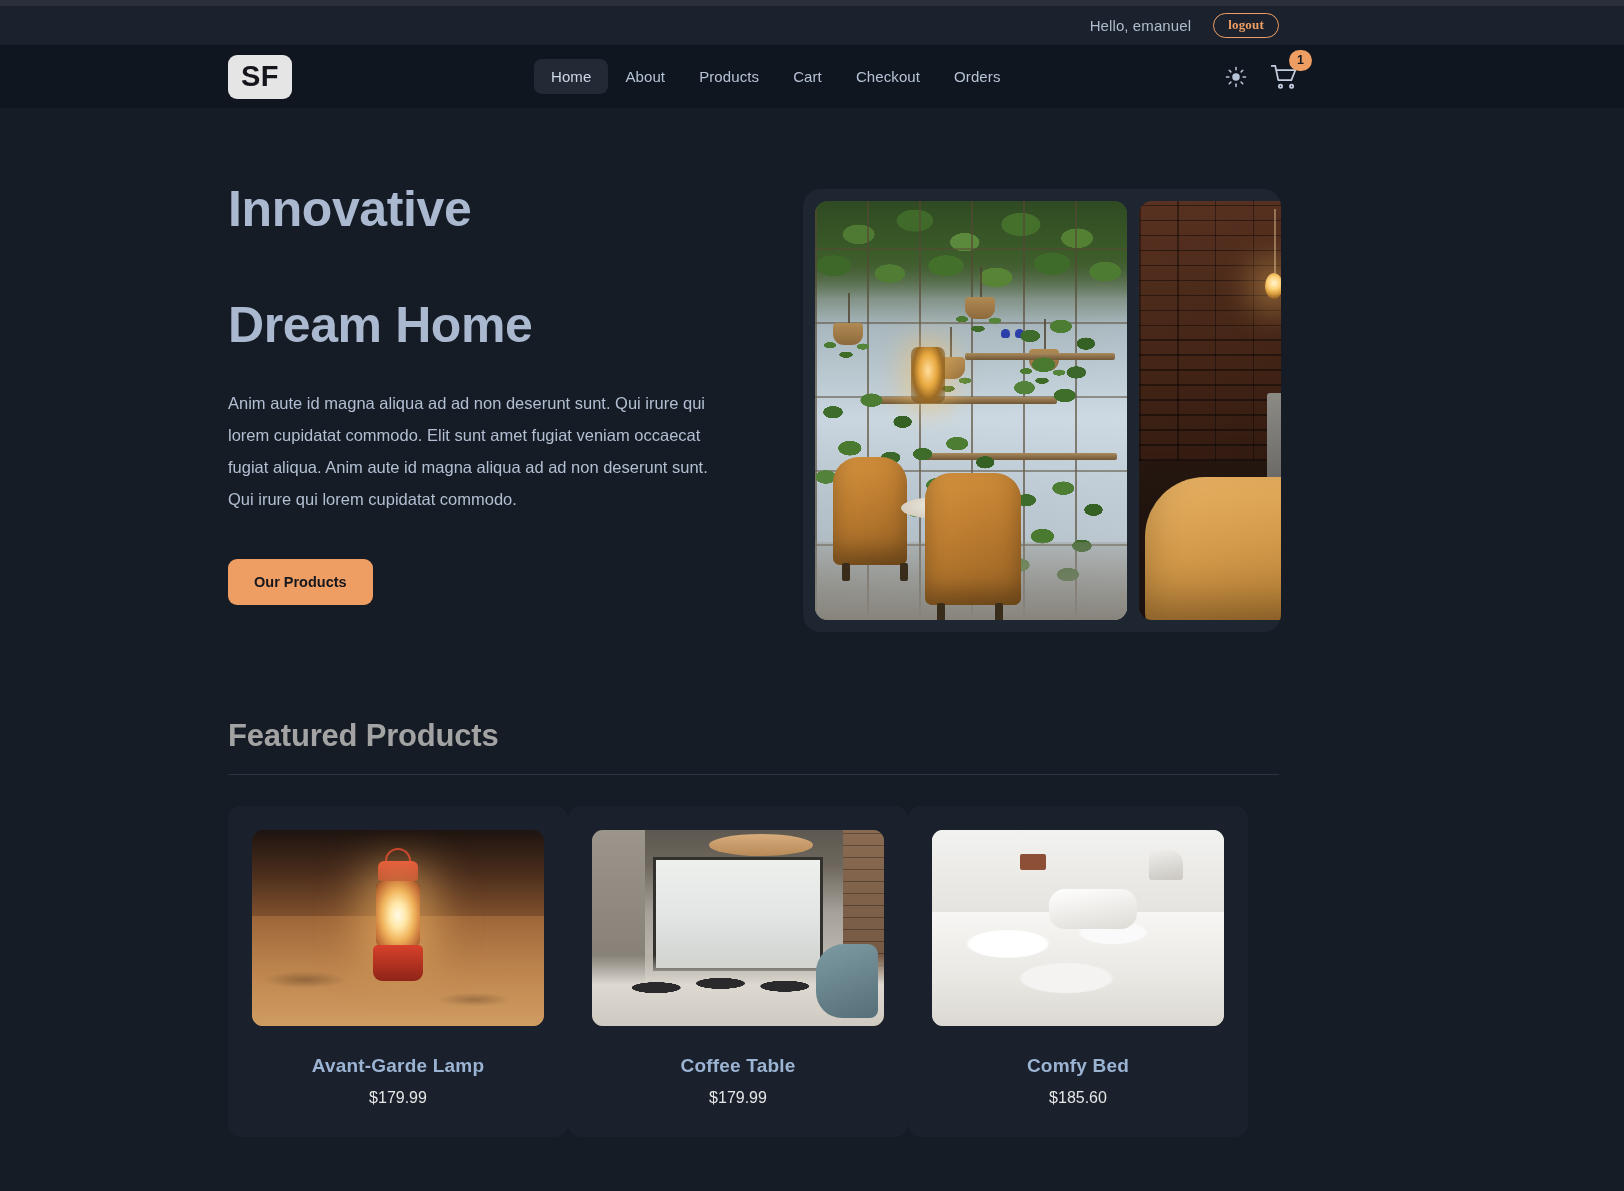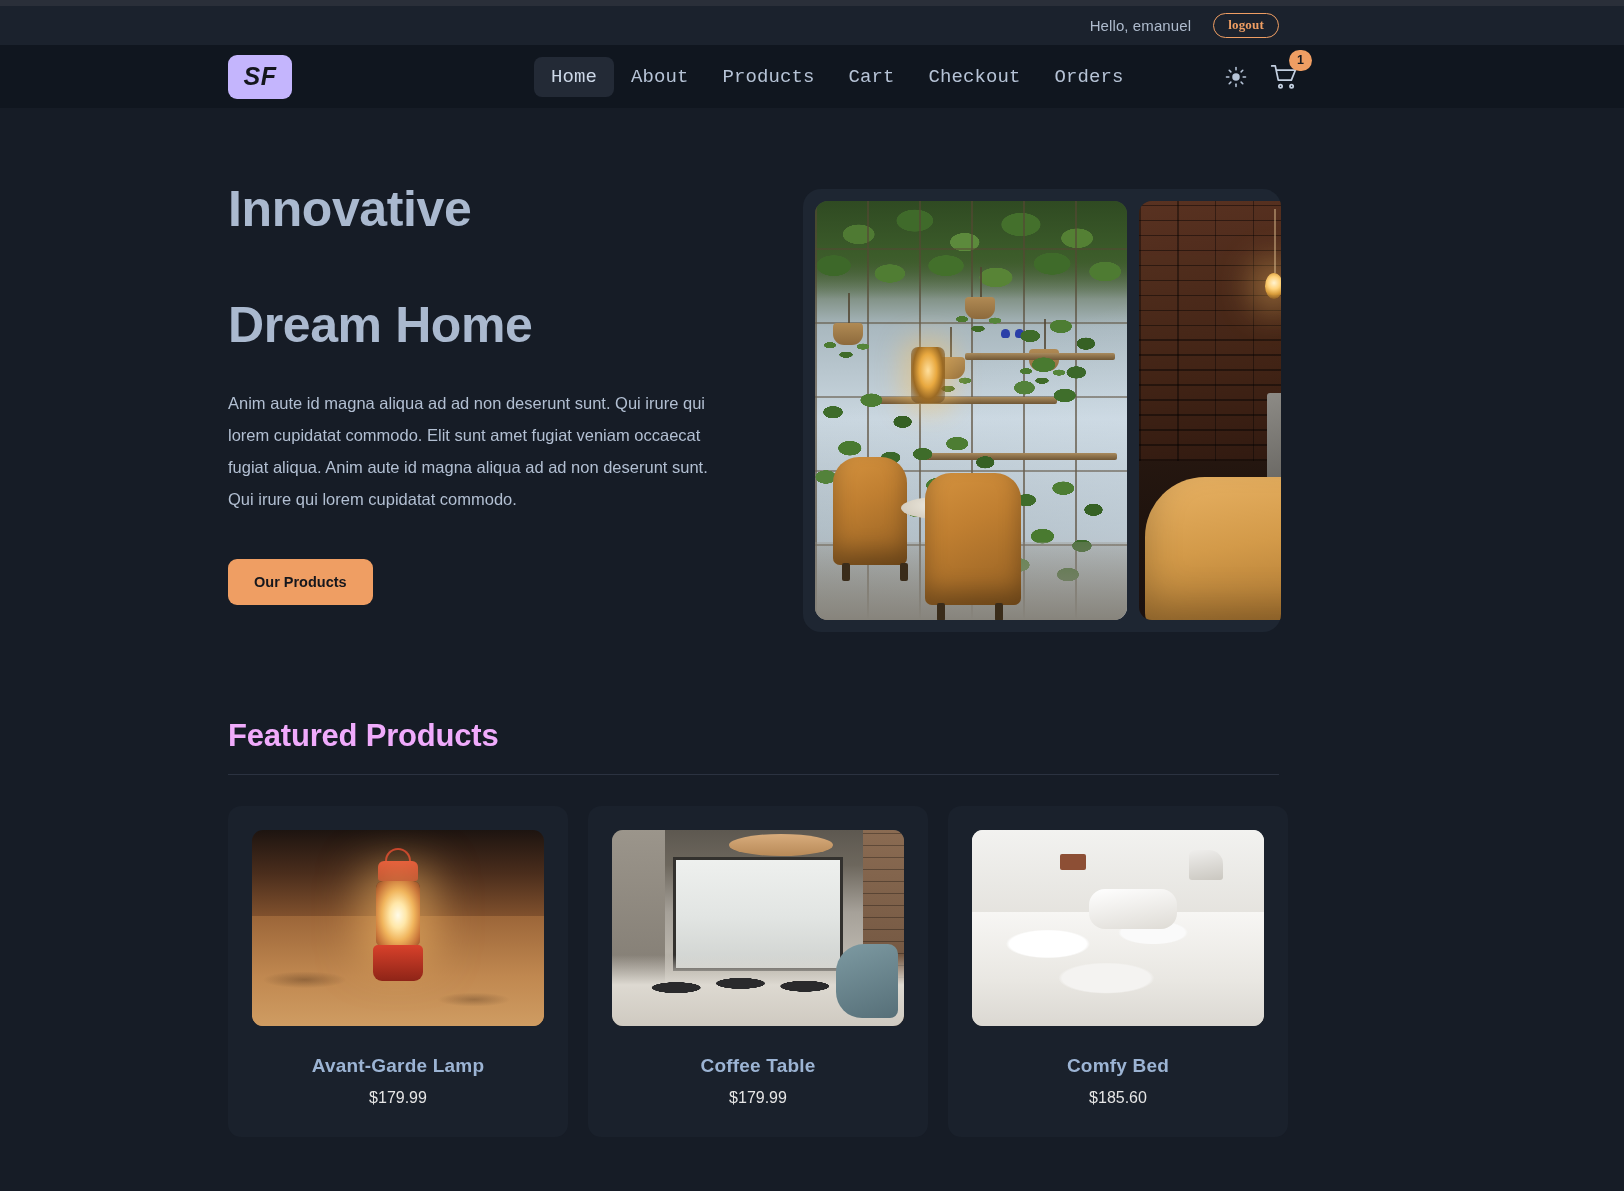--- a/index.html
+++ b/index.html
@@ -74,49 +74,47 @@
     height: 63px;
     background: #10161f;
     display: flex;
     align-items: center;
   }
   .logo {
     position: absolute;
     left: 228px;
     width: 64px;
     height: 44px;
-    background: #c4b5fd;
+    background: #e5e5e5;
     border-radius: 9px;
     display: flex;
     align-items: center;
     justify-content: center;
-    font-size: 25px;
+    font-size: 29px;
     font-weight: bold;
     color: #14161c;
     letter-spacing: .5px;
     cursor: pointer;
-    font-style: italic;
   }
   .nav-links {
     position: absolute;
     left: 534px;
     display: flex;
     align-items: center;
     gap: 0px;
   }
   .nav-link {
-    font-size: 19px;
+    font-size: 15px;
     color: #b6c3d6;
     padding: 9px 17px;
     border-radius: 8px;
     text-decoration: none;
     white-space: nowrap;
     cursor: pointer;
     letter-spacing: .1px;
-    font-family: Liberation Mono, monospace;
   }
   .nav-link.active {
     background: #232a36;
     color: #cdd8e8;
   }
   .nav-right {
     position: absolute;
     right: 325px;
     display: flex;
     align-items: center;
@@ -371,38 +369,37 @@
     position: absolute;
     top: 688px; left: 0;
     width: 1624px;
   }
   .featured-head {
     position: absolute;
     left: 228px;
     top: 30px;
     font-size: 31px;
     font-weight: bold;
-    color: #f0abfc;
+    color: #a3a3a3;
     letter-spacing: -.2px;
   }
   .featured-rule {
     position: absolute;
     left: 228px;
     top: 86px;
     width: 1051px;
     height: 1px;
     background: #2b3240;
   }
 
   .products-row {
     position: absolute;
     top: 118px;
     left: 228px;
     display: flex;
-    gap: 20px;
   }
   .product-card {
     width: 340px;
     background: #1a212c;
     border-radius: 13px;
     padding: 24px 24px 30px;
     cursor: pointer;
   }
   .product-thumb {
     width: 292px;

